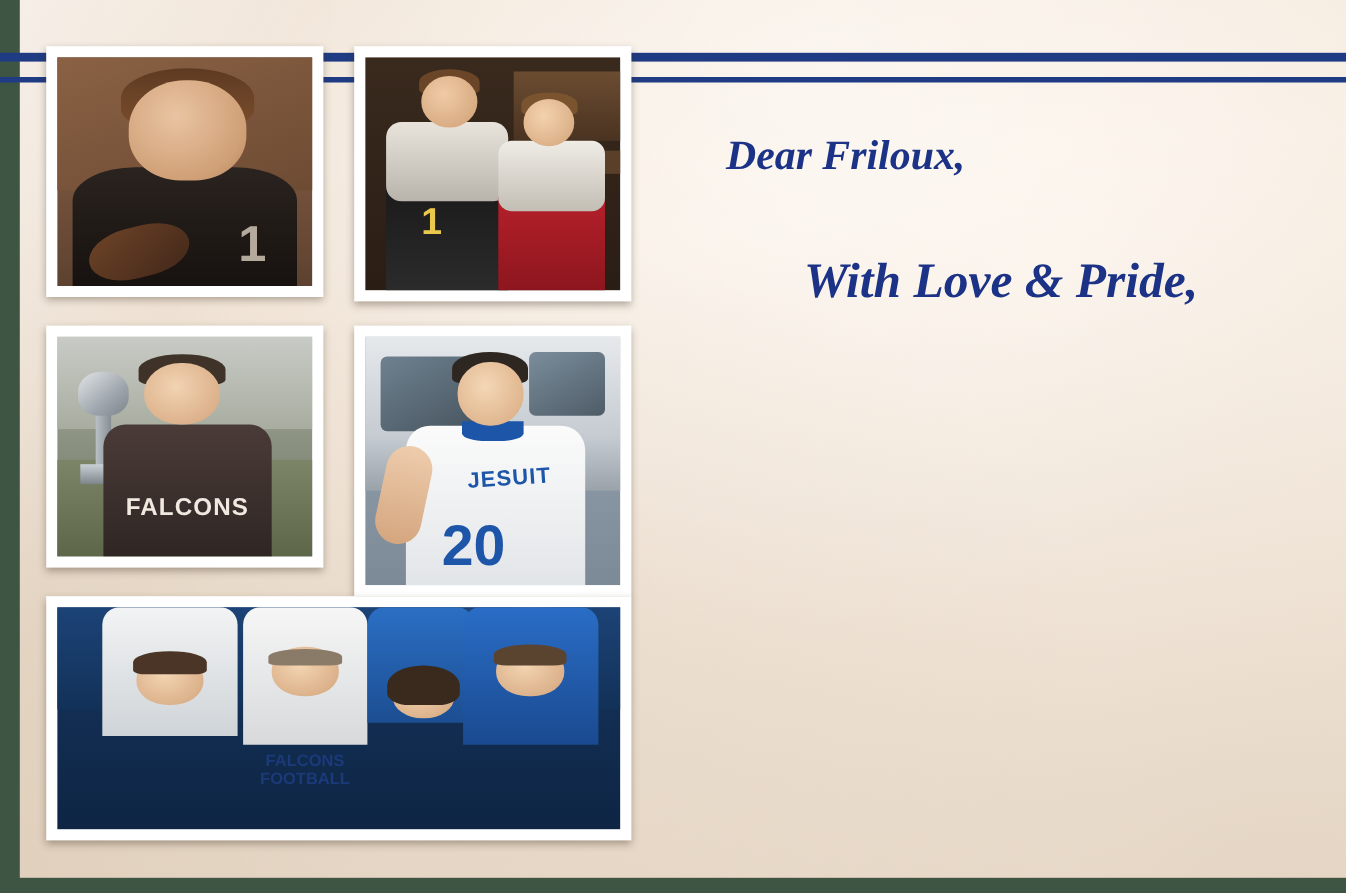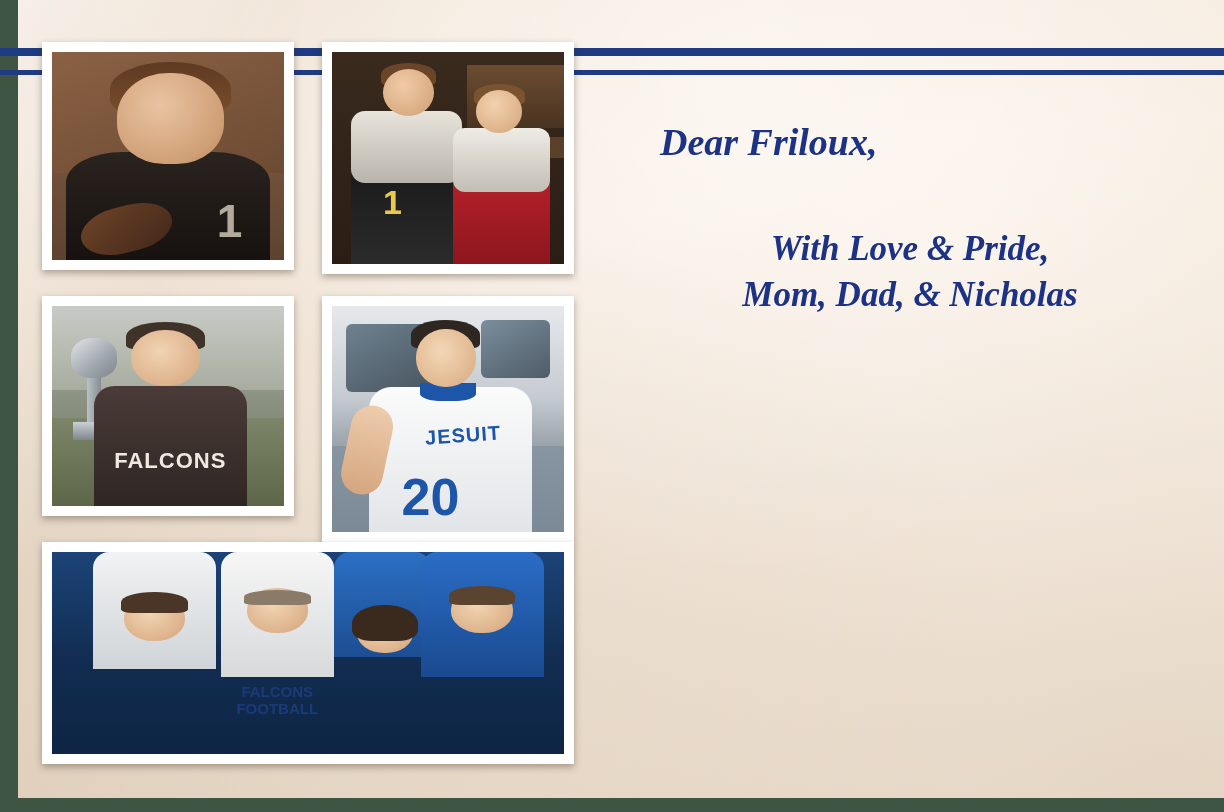--- a/index.html
+++ b/index.html
@@ -329,21 +329,21 @@
     line-height: 1.28;
     color: #1a1a1a;
     padding: 0 10px;
   }
   .signoff {
     margin-top: 62px;
     text-align: center;
     font-family: "Liberation Serif", serif;
     font-style: italic;
     font-weight: bold;
-    font-size: 35px;
+    font-size: 45px;
     line-height: 1.3;
     color: #1b3286;
   }
   .signoff .line2 { display: block; }
 </style>
 </head>
 <body>
 
 <div class="page">
   <div class="paper-texture"></div>
@@ -438,16 +438,15 @@
         <div class="p5-head" style="left:78%; bottom:60%; width:12%; height:22%;"></div>
         <div class="p5-hair" style="left:77.5%; bottom:74%; width:13%; height:9%; background:#5a4430;"></div>
       </div>
     </div>
   </div>
 
   <div class="message">
     <div class="salutation">Dear Friloux,</div>
     <div class="signoff">
       <span>With Love &amp; Pride,</span>
-      <span class="line2">Mom, Dad, &amp; Nicholas</span>
     </div>
   </div>
 </div>
 
 </body></html>

